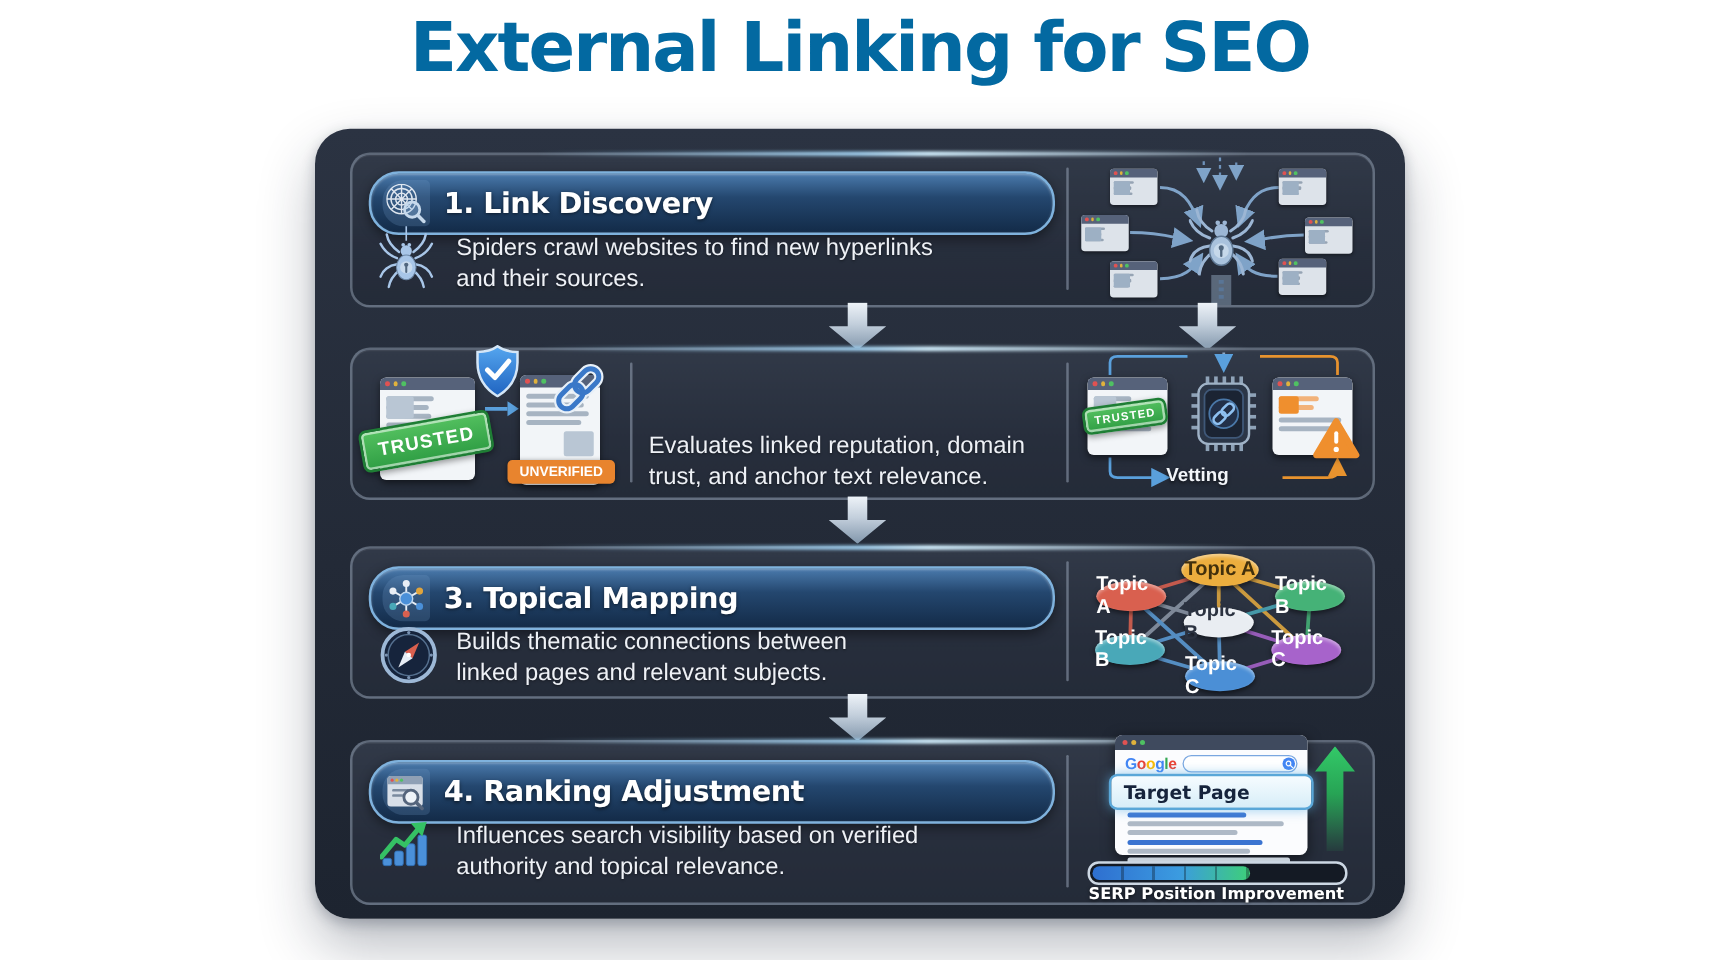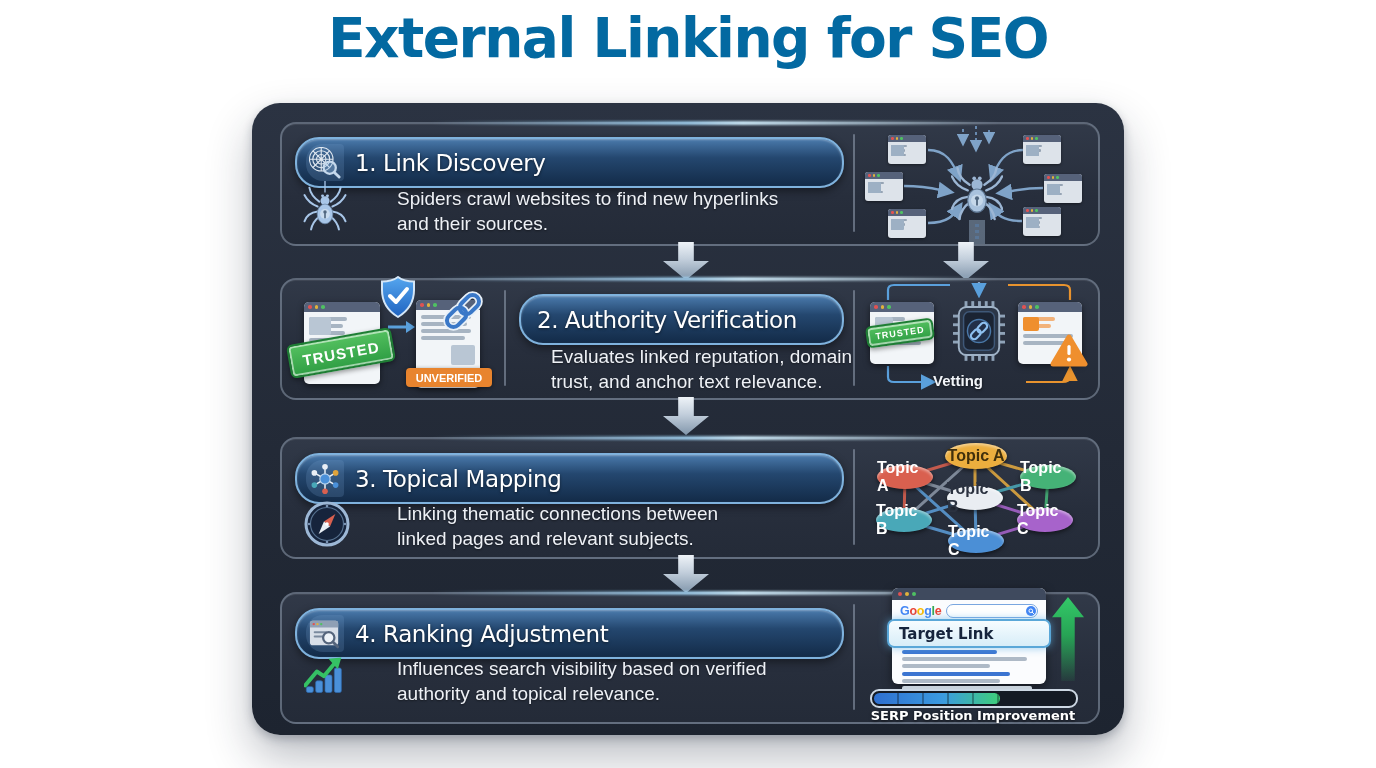--- a/index.html
+++ b/index.html
@@ -22,30 +22,30 @@
   .s1{top:19px;height:120px;}
   .s2{top:175px;height:118px;}
   .s3{top:334px;height:118px;}
   .s4{top:489px;height:128px;}
   
   .pill{position:absolute;height:47px;border-radius:24px;
         background:linear-gradient(180deg,#4a7aac 0%,#24476f 40%,#132b48 100%);
         border:2px solid #7fb2dd;
         box-shadow:0 3px 9px rgba(0,0,0,.45),inset 0 1px 2px rgba(255,255,255,.3);}
   .pill .ttl{position:absolute;left:58px;top:0;height:100%;display:flex;align-items:center;
-        font-family:"DejaVu Sans",sans-serif;font-weight:400;font-size:23px;letter-spacing:-.4px;
+        font-family:"DejaVu Sans",sans-serif;font-weight:700;font-size:23px;letter-spacing:-.4px;
         color:#ffffff;text-shadow:0 1px 3px rgba(0,0,0,.55);white-space:nowrap;}
   .pill .picon{position:absolute;left:9px;top:5px;width:38px;height:37px;display:flex;
         align-items:center;justify-content:center;background:rgba(120,160,205,.22);border-radius:17px 4px 4px 17px;}
   .pill.noicon .ttl{left:16px;letter-spacing:-.5px;}
   .p1{left:13px;top:13px;width:545px;}
   .p2{left:237px;top:14px;width:321px;}
   .p3,.p4{left:13px;top:14px;width:545px;}
   .desc{position:absolute;left:83px;top:62px;font-size:19px;line-height:25px;color:#eef1f6;
-        white-space:pre-line;text-shadow:0 1px 2px rgba(0,0,0,.45);margin-left:32px;}
+        white-space:pre-line;text-shadow:0 1px 2px rgba(0,0,0,.45);}
   .desc.d2{left:237px;top:64px;}
   .sideicon{position:absolute;}
   .vdiv{position:absolute;top:10px;bottom:12px;width:2px;background:rgba(150,162,180,.55);border-radius:1px;}
   .dv-main{left:571px;}
   .dv-left{left:222px;}
   
   .darrow{position:absolute;width:46px;height:38px;
           clip-path:polygon(33% 0,67% 0,67% 50%,100% 50%,50% 100%,0 50%,33% 50%);
           background:linear-gradient(180deg,#eef3f8 0%,#c3cfdc 45%,#8196ab 100%);
           filter:drop-shadow(0 0 5px rgba(150,205,250,.45));}
@@ -361,23 +361,20 @@
           <rect x="3" y="16.5" width="22" height="13" rx="6.5" stroke="#e8f0f8" stroke-width="7.5"></rect>
           <rect x="21" y="16.5" width="22" height="13" rx="6.5" stroke="#e8f0f8" stroke-width="7.5"></rect>
           <rect x="3" y="16.5" width="22" height="13" rx="6.5" stroke="#3a78c8" stroke-width="4"></rect>
           <rect x="21" y="16.5" width="22" height="13" rx="6.5" stroke="#3a78c8" stroke-width="4"></rect>
         </g>
       </svg>
     </span>
     <div class="badge" style="left:124px;top:88px;width:86px;height:19px;font-size:11px;">UNVERIFIED</div>
 
     <div class="vdiv dv-left"></div>
-    <div class="pill p2 noicon">
-      <span class="ttl">2. Authority Verification</span>
-    </div>
     <div class="desc d2">Evaluates linked reputation, domain
 trust, and anchor text relevance.</div>
     <div class="vdiv dv-main"></div>
 
     <svg class="absvg" style="left:571px;top:0;" width="245" height="118" viewBox="571 0 245 118">
       <defs>
         <marker id="ahB" markerWidth="7" markerHeight="7" refX="5" refY="3.5" orient="auto">
           <path d="M0,0 L7,3.5 L0,7 Z" fill="#5aa0dc"></path>
           </marker>
         <marker id="ahO" markerWidth="7" markerHeight="7" refX="5" refY="3.5" orient="auto">
@@ -497,21 +494,21 @@
             <circle cx="0" cy="18" r="1.3"></circle>
             <circle cx="-18" cy="0" r="1.3"></circle>
           </g>
         <g transform="rotate(40)">
           <polygon points="0,-13 4,0 -4,0" fill="#d9604f"></polygon>
           <polygon points="0,13 4,0 -4,0" fill="#e8eef5"></polygon>
         </g>
         <circle cx="0" cy="0" r="1.8" fill="#ffffff"></circle>
       </svg>
     </span>
-    <div class="desc">Linking thematic connections between
+    <div class="desc">Builds thematic connections between
 linked pages and relevant subjects.</div>
     <div class="vdiv dv-main"></div>
 
     <svg class="absvg" style="left:560px;top:0;" width="256" height="118" viewBox="560 0 256 118">
       <g stroke-width="3" stroke-linecap="round" opacity=".88" fill="none">
         <line x1="623" y1="38" x2="693" y2="17" stroke="#d9604f"></line>
         <line x1="693" y1="17" x2="766" y2="38" stroke="#e2a93f"></line>
         <line x1="693" y1="17" x2="693" y2="59" stroke="#e2a93f"></line>
         <line x1="693" y1="17" x2="763" y2="81" stroke="#e2a93f"></line>
         <line x1="693" y1="17" x2="622" y2="81" stroke="#8a95a5"></line>
@@ -581,21 +578,21 @@
         <span class="glogo"><span>G</span><span>o</span><span>o</span><span>g</span><span>l</span><span>e</span></span>
         <span class="gsearch">
           <span class="gbtn">
             <svg width="7" height="7" viewBox="0 0 10 10">
                 <circle cx="4" cy="4" r="2.6" fill="none" stroke="#fff" stroke-width="1.4"></circle>
                 <line x1="6" y1="6" x2="9" y2="9" stroke="#fff" stroke-width="1.4" stroke-linecap="round"></line>
               </svg>
           </span>
         </span>
       </div>
-      <div class="target">Target Link</div>
+      <div class="target">Target Page</div>
       <div class="glines">
         <div class="gl b" style="width:95px;"></div>
         <div class="gl" style="width:125px;"></div>
         <div class="gl" style="width:88px;"></div>
         <div class="gl b" style="width:108px;"></div>
         <div class="gl" style="width:98px;"></div>
         <div class="gfoot"></div>
       </div>
     </div>
     <div class="uparrow"></div>

